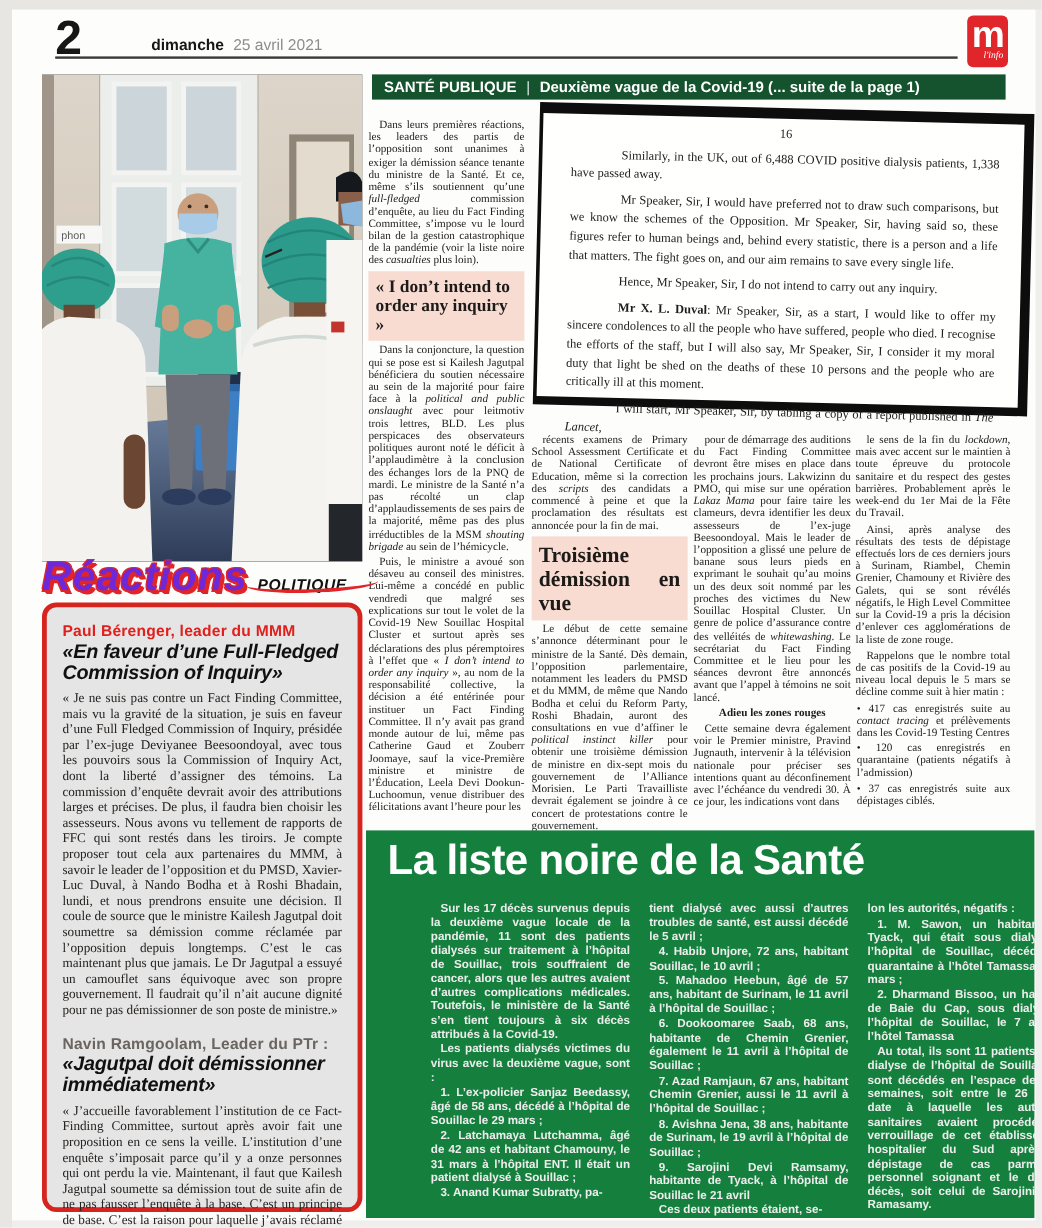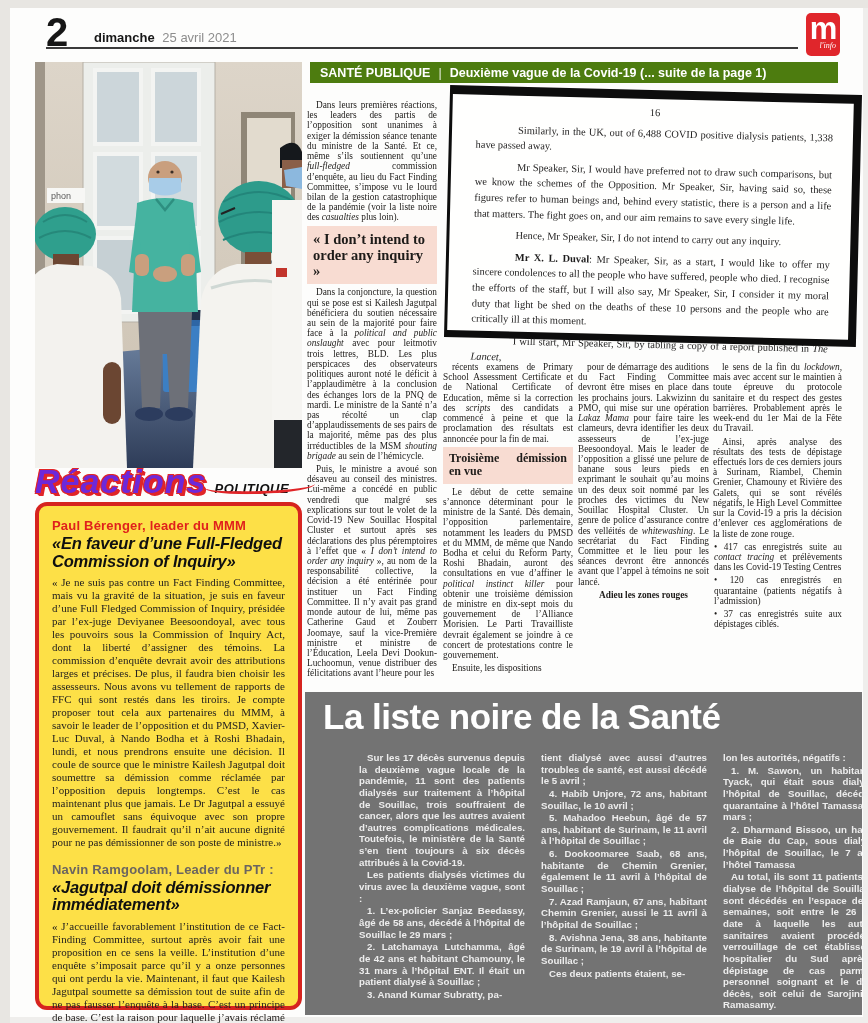--- a/index.html
+++ b/index.html
@@ -5,69 +5,69 @@
   * { margin:0; padding:0; box-sizing:border-box; }
   html,body { background:#e8e6e2; }
   #page {
     position:relative; width:868px; height:1023px; background:#fdfdfc;
     font-family:"Liberation Sans", sans-serif; overflow:hidden;
     box-shadow:inset 10px 8px 0 #e8e6e2, inset -5px -6px 0 #efeeec;
   }
   
   #page-number { position:absolute; left:46px; top:10px; font-size:40px; font-weight:bold; color:#161616; letter-spacing:-1px; }
   #dateline { position:absolute; left:94px; top:30px; font-size:13px; }
-  #dateline .day { font-weight:bold; color:#161616; }
+  #dateline .day { font-weight:bold; color:#161616;margin-left:32px; }
   #dateline .date { color:#8d8d8d; margin-left:4px; }
   #masthead-rule { position:absolute; left:46px; top:47px; width:752px; height:2px; background:#3b3b3b; }
   #logo { position:absolute; left:806px; top:13px; width:34px; height:43px; background:#e0262b; border-radius:5px; color:#fff; }
   #logo .m { display:block; text-align:center; font-size:31px; font-weight:bold; line-height:32px; letter-spacing:-1px; }
   #logo .sub { display:block; text-align:right; padding-right:4px; font-family:"Liberation Serif",serif; font-style:italic; font-size:8px; margin-top:-4px; }
   
-  #section-bar { position:absolute; left:310px; top:62px; width:528px; height:21px; background:#4d7c0f;
+  #section-bar { position:absolute; left:310px; top:62px; width:528px; height:21px; background:#14532d;
     display:flex; align-items:center; color:#fff; font-weight:bold; font-size:12.5px; padding-left:10px; }
   #section-bar .sep { margin:0 8px; font-weight:normal; opacity:.85; }
   
   #photo { position:absolute; left:35px; top:62px; width:267px; height:406px; overflow:hidden; background:#737373; }
   
   #reactions-header { position:absolute; left:35px; top:462px; width:280px; height:42px; }
   .rx-word { font-size:34px; font-weight:bold; font-style:italic; color:#6d28d9; letter-spacing:1px;
     text-shadow:2px 2px 0 #e02528, -1px 1px 0 #e02528, 1px -1px 0 #e02528, -1px -1px 0 #e02528, 3px 3px 0 #e02528; }
   .rx-tag { font-size:13px; font-weight:bold; font-style:italic; color:#111; margin-left:8px; letter-spacing:.5px; }
   .rx-swoosh { position:absolute; left:170px; top:16px; width:110px; height:16px;
     border-bottom:3px solid #e02528; border-radius:0 0 60% 60%; transform:rotate(-2deg); }
   
-  #quote-box { position:absolute; left:35px; top:502px; width:267px; height:508px; background:#fde047;
+  #quote-box { position:absolute; left:35px; top:502px; width:267px; height:508px; background:#e5e5e5;
     border:4px solid #d6241f; border-radius:12px; padding:10px 13px; }
   .speaker { font-size:13px; font-weight:bold; letter-spacing:.2px; margin:2px 0 2px; }
   .speaker.red { color:#e0201c; }
   .speaker.gray { color:#6b6560; margin-top:13px; }
   .qtitle { font-size:16.5px; line-height:1.07; font-weight:bold; color:#101010; margin:1px 0 6px; letter-spacing:-.2px;font-style:italic; }
   .qtext { font-family:"Liberation Serif",serif; font-size:11px; line-height:1.18; text-align:justify; color:#25221f; }
   
   .newscol { position:absolute; width:130px; font-family:"Liberation Serif",serif; font-size:9.3px;
     line-height:1.1; text-align:justify; color:#1d1b19; }
   .newscol p { margin:0 0 3px; text-indent:9px; }
   #col1 { left:307px; top:100px; }
   #col2 { left:443px; top:362px; }
   #col3 { left:578px; top:362px; width:131px; }
   #col4 { left:713px; top:362px; width:129px; }
-  .pinkhead { background:#f8dcd2; font-weight:bold; font-size:12px; line-height:1.12; padding:5px 6px;
+  .pinkhead { background:#f8dcd2; font-weight:bold; font-size:18px; line-height:1.12; padding:5px 6px;
     margin:5px 0 5px; text-indent:0 !important; }
   #col1 .pinkhead { text-align:left; font-size:14.5px; }
   .boldsub { font-weight:bold; text-align:center; text-indent:0 !important; margin:1px 0 1px; }
   .bullet { text-indent:0 !important; padding-left:1px; }
   
   #hansard { position:absolute; left:447px; top:90px; width:412px; height:252px; background:#fffffe;
     border-left:3px solid #0d0d0d; border-top:9px solid #0d0d0d; border-right:8px solid #0d0d0d; border-bottom:7px solid #0d0d0d;
     transform:rotate(1.4deg); padding:6px 20px 4px 24px;
     font-family:"Liberation Serif",serif; font-size:10.4px; line-height:1.5; text-align:justify; color:#1d1c1c; }
   #hansard .pageno { text-align:center; text-indent:0; margin-bottom:5px; }
   #hansard p { margin:0 0 6px; text-indent:42px; }
   
-  #black-panel { position:absolute; left:305px; top:692px; width:557px; height:323px; background:#737373;padding-left:27px; }
+  #black-panel { position:absolute; left:305px; top:692px; width:557px; height:323px; background:#15803d;padding-left:27px; }
   #black-title { position:absolute; left:18px; top:5px; font-size:35px; font-weight:bold; color:#fff; letter-spacing:-.5px; }
   .bk-col { position:absolute; top:60px; width:166px; font-size:9.7px; font-weight:bold; line-height:1.2;
     text-align:justify; color:#ededed;margin-left:40px; }
   .bk-col p { margin:0 0 1px; text-indent:8px; }
   #bk1 { left:14px; } #bk2 { left:196px; } #bk3 { left:378px; }
   i { font-style:italic; }
 </style>
 </head>
 <body>
 
@@ -198,24 +198,26 @@
 
   <div id="col2" class="newscol">
     <p>récents examens de Primary School Assessment Certificate et de National Certificate of Education, même si la correction des <i>scripts</i> des candidats a commencé à peine et que la proclamation des résultats est annoncée pour la fin de mai.</p>
     <p class="pinkhead">Troisième démission en vue</p>
     <p>Le début de cette semaine s’annonce déterminant pour le ministre de la Santé. Dès demain, l’opposition parlementaire, notamment les leaders du PMSD et du MMM, de même que Nando Bodha et celui du Reform Party, Roshi Bhadain, auront des consultations en vue d’affiner le <i>political instinct killer</i> pour obtenir une troisième démission de ministre en dix-sept mois du gouvernement de l’Alliance Morisien. Le Parti Travailliste devrait également se joindre à ce concert de protestations contre le gouvernement.</p>
     <p>Ensuite, les dispositions</p>
   </div>
   <div id="col3" class="newscol">
     <p>pour de démarrage des auditions du Fact Finding Committee devront être mises en place dans les prochains jours. Lakwizinn du PMO, qui mise sur une opération <i>Lakaz Mama</i> pour faire taire les clameurs, devra identifier les deux assesseurs de l’ex-juge Beesoondoyal. Mais le leader de l’opposition a glissé une pelure de banane sous leurs pieds en exprimant le souhait qu’au moins un des deux soit nommé par les proches des victimes du New Souillac Hospital Cluster. Un genre de police d’assurance contre des velléités de <i>whitewashing</i>. Le secrétariat du Fact Finding Committee et le lieu pour les séances devront être annoncés avant que l’appel à témoins ne soit lancé.</p>
     <p class="boldsub">Adieu les zones rouges</p>
+    <p>Cette semaine devra également voir le Premier ministre, Pravind Jugnauth, intervenir à la télévision nationale pour préciser ses intentions quant au déconfinement avec l’échéance du vendredi 30. À ce jour, les indications vont dans</p>
   </div>
   <div id="col4" class="newscol">
     <p>le sens de la fin du <i>lockdown</i>, mais avec accent sur le maintien à toute épreuve du protocole sanitaire et du respect des gestes barrières. Probablement après le week-end du 1er Mai de la Fête du Travail.</p>
     <p>Ainsi, après analyse des résultats des tests de dépistage effectués lors de ces derniers jours à Surinam, Riambel, Chemin Grenier, Chamouny et Rivière des Galets, qui se sont révélés négatifs, le High Level Committee sur la Covid-19 a pris la décision d’enlever ces agglomérations de la liste de zone rouge.</p>
+    <p>Rappelons que le nombre total de cas positifs de la Covid-19 au niveau local depuis le 5 mars se décline comme suit à hier matin :</p>
     <p class="bullet">• 417 cas enregistrés suite au <i>contact tracing</i> et prélèvements dans les Covid-19 Testing Centres</p>
     <p class="bullet">• 120 cas enregistrés en quarantaine (patients négatifs à l’admission)</p>
     <p class="bullet">• 37 cas enregistrés suite aux dépistages ciblés.</p>
   </div>
 
   <div id="reactions-header">
     <span class="rx-word">Réactions</span><span class="rx-tag">POLITIQUE</span>
     <div class="rx-swoosh"></div>
   </div>
 
@@ -237,20 +239,21 @@
       <p>2.  Latchamaya Lutchamma, âgé de 42 ans et habitant Chamouny, le 31 mars à l’hôpital ENT. Il était un patient dialysé à Souillac ;</p>
       <p>3.  Anand Kumar Subratty, pa-</p>
     </div>
     <div id="bk2" class="bk-col">
       <p style="text-indent:0">tient dialysé avec aussi d’autres troubles de santé, est aussi décédé le 5 avril ;</p>
       <p>4.  Habib Unjore, 72 ans, habitant Souillac, le 10 avril ;</p>
       <p>5.  Mahadoo Heebun, âgé de 57 ans, habitant de Surinam, le 11 avril à l’hôpital de Souillac ;</p>
       <p>6.  Dookoomaree Saab, 68 ans, habitante de Chemin Grenier, également le 11 avril à l’hôpital de Souillac ;</p>
       <p>7.  Azad Ramjaun, 67 ans, habitant Chemin Grenier, aussi le 11 avril à l’hôpital de Souillac ;</p>
       <p>8.  Avishna Jena, 38 ans, habitante de Surinam, le 19 avril à l’hôpital de Souillac ;</p>
+      <p>9.  Sarojini Devi Ramsamy, habitante de Tyack, à l’hôpital de Souillac le 21 avril</p>
       <p>Ces deux patients étaient, se-</p>
     </div>
     <div id="bk3" class="bk-col">
       <p style="text-indent:0">lon les autorités, négatifs :</p>
       <p>1.  M. Sawon, un habitant de Tyack, qui était sous dialyse à l’hôpital de Souillac, décédé en quarantaine à l’hôtel Tamassa le 29 mars ;</p>
       <p>2.  Dharmand Bissoo, un habitant de Baie du Cap, sous dialyse à l’hôpital de Souillac, le 7 avril à l’hôtel Tamassa</p>
       <p>Au total, ils sont 11 patients sous dialyse de l’hôpital de Souillac qui sont décédés en l’espace de trois semaines, soit entre le 26 mars, date à laquelle les autorités sanitaires avaient procédé au verrouillage de cet établissement hospitalier du Sud après le dépistage de cas parmi le personnel soignant et le dernier décès, soit celui de Sarojini Devi Ramasamy.</p>
     </div>
   </div>
 

